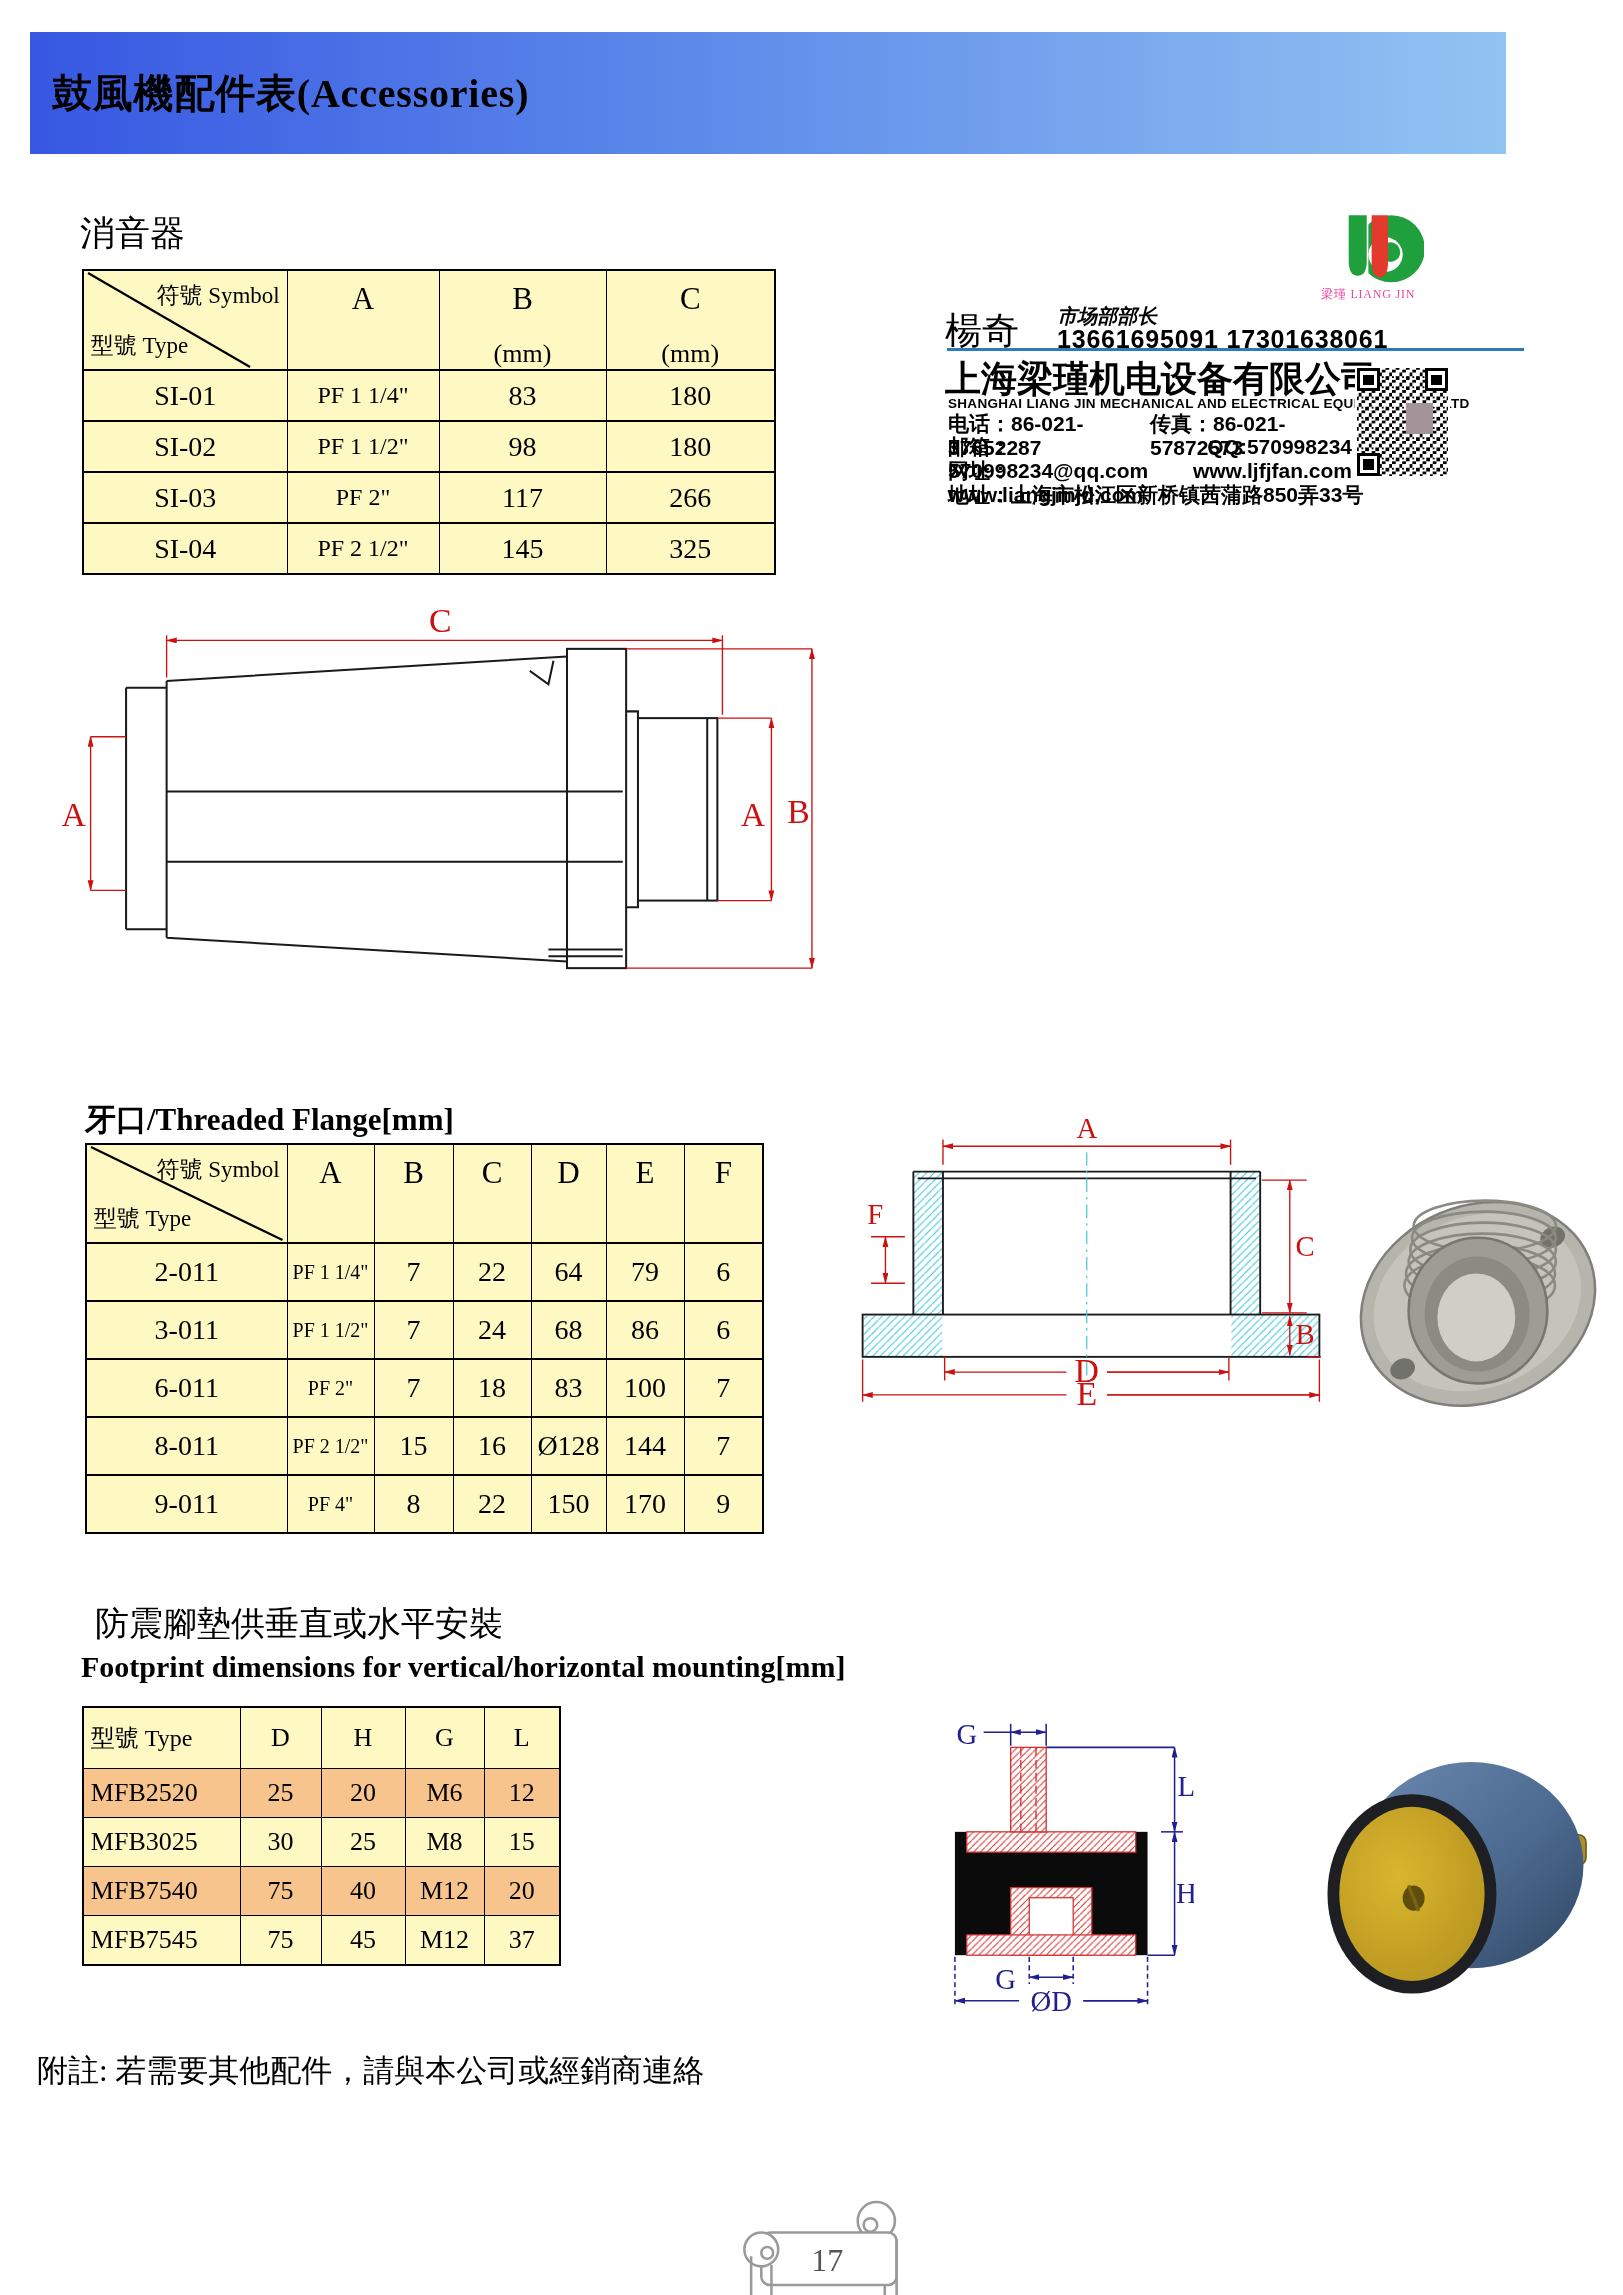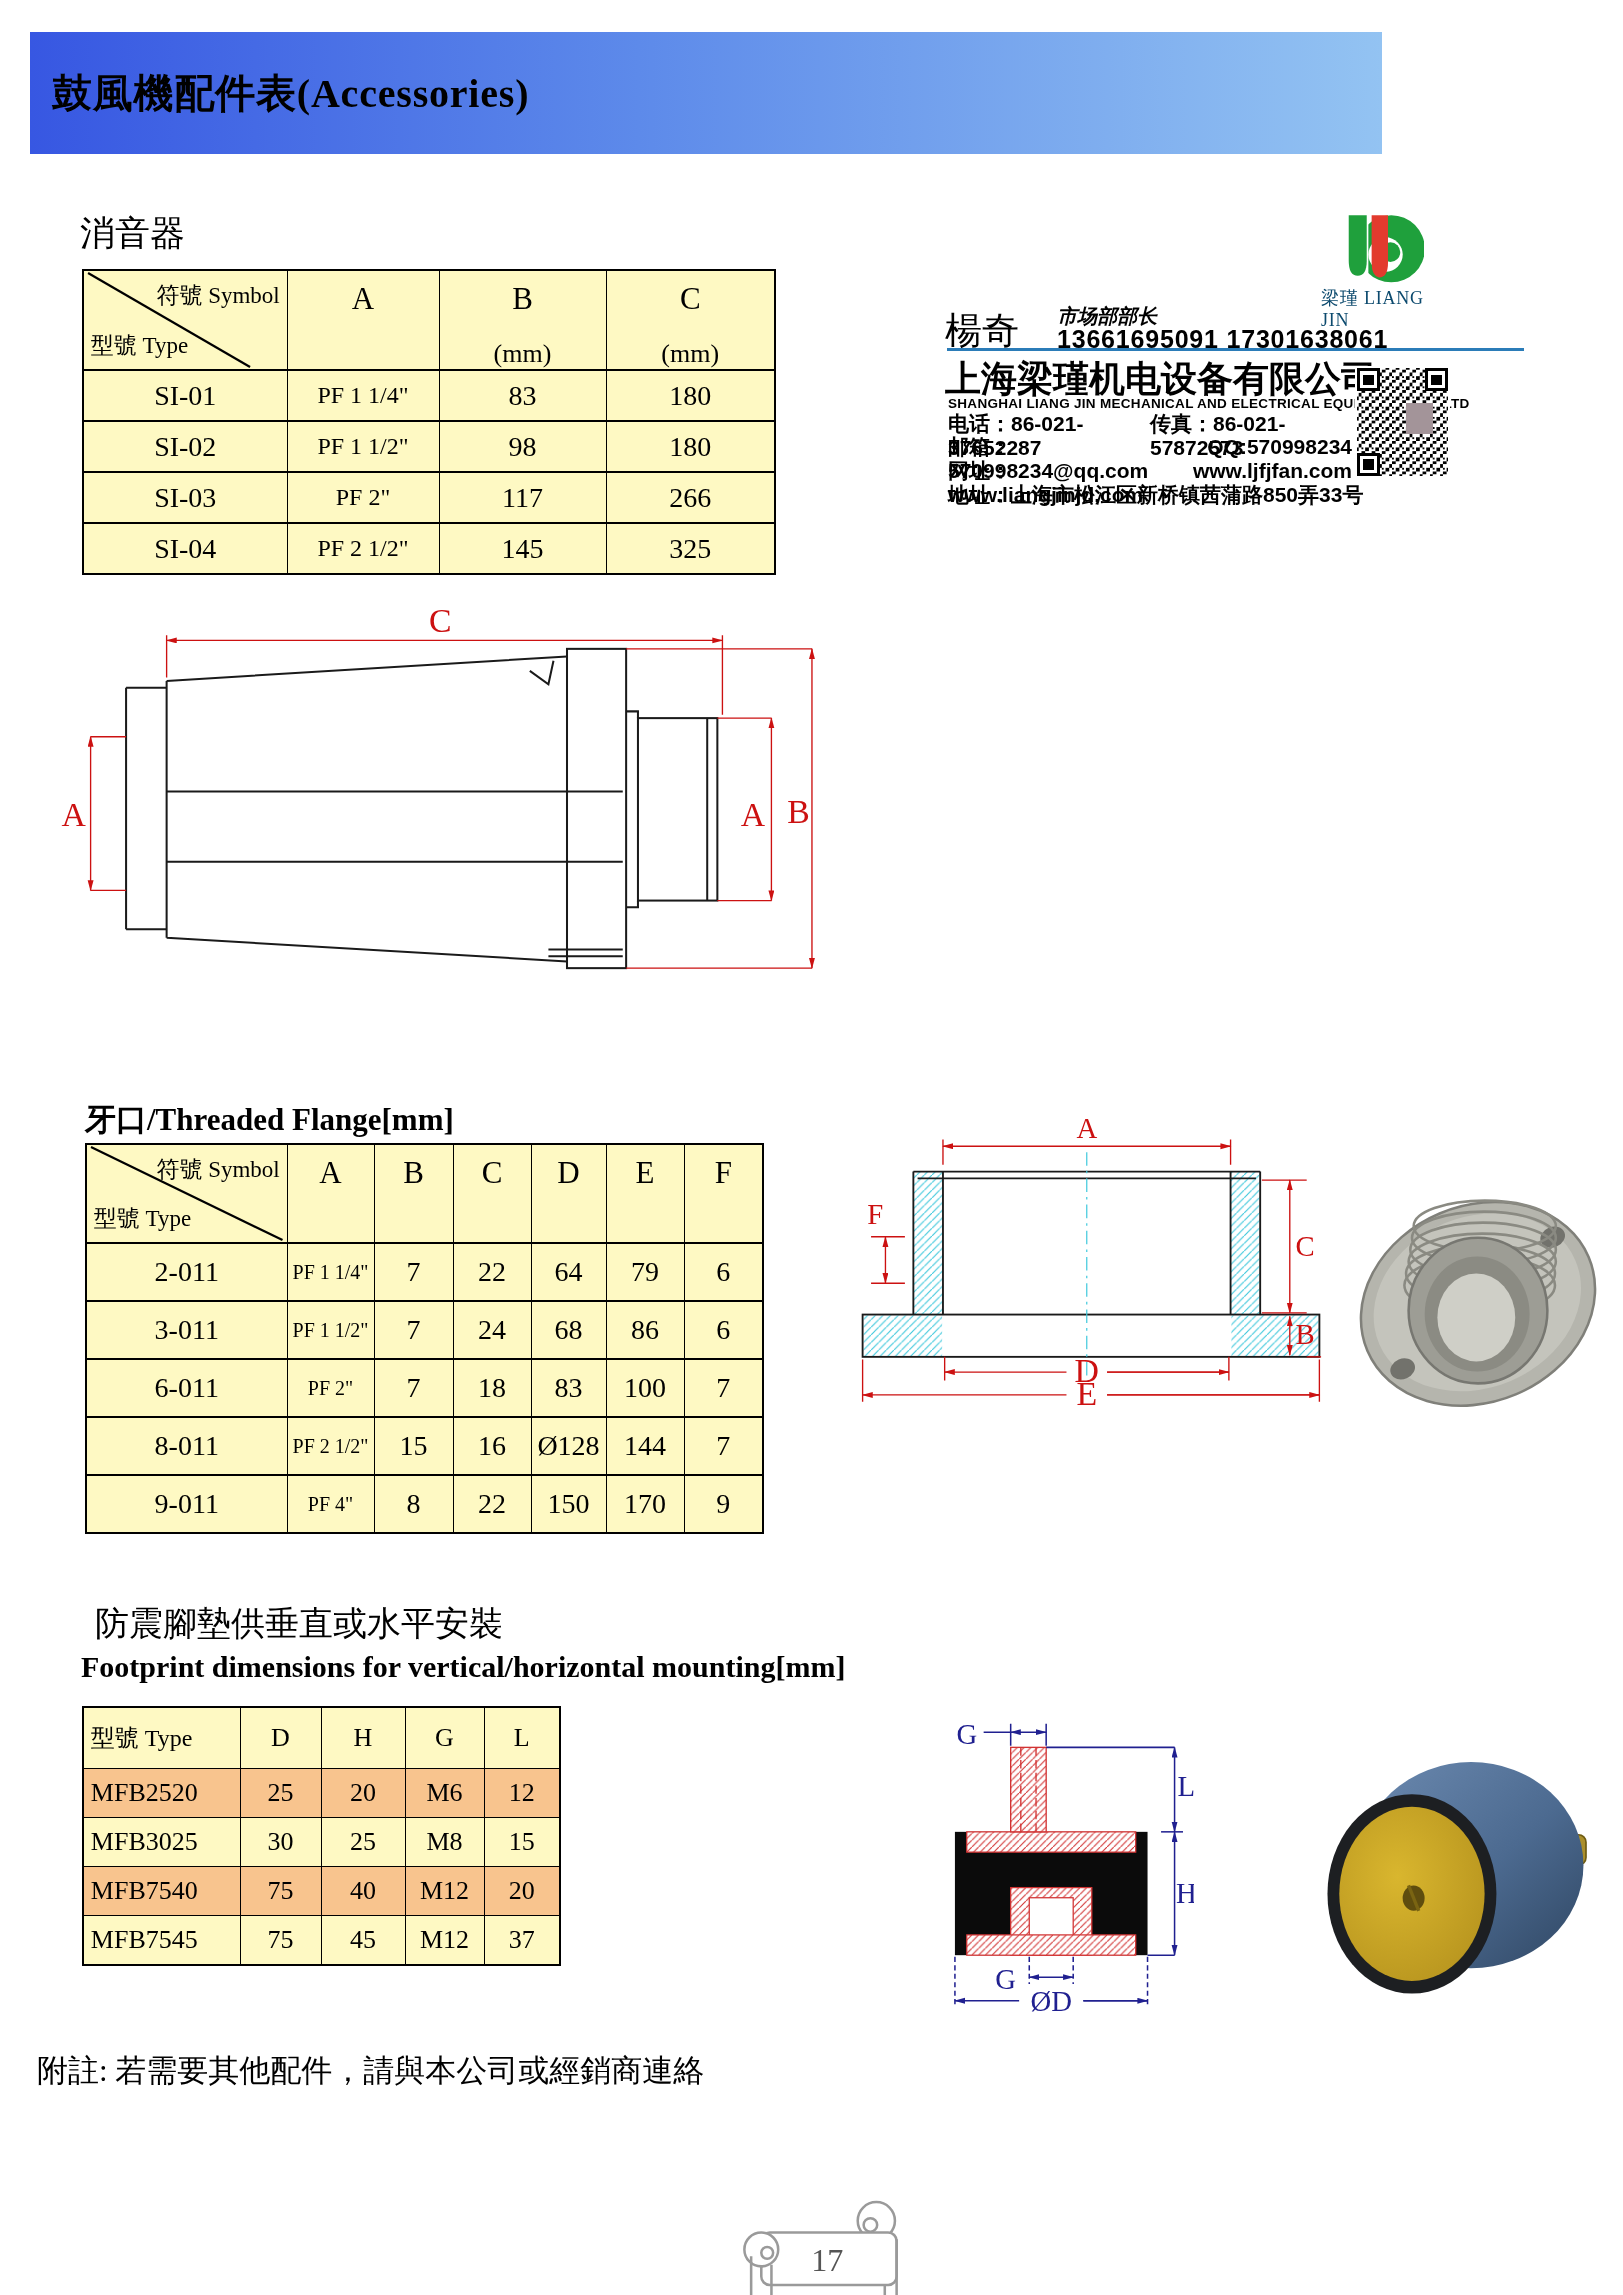--- a/index.html
+++ b/index.html
@@ -1,21 +1,21 @@
 <!DOCTYPE html>
 <html style="font-size:13.5px"><head>
 <meta charset="utf-8">
 <style>
   html,body{margin:0;padding:0;background:#e9e9e9;}
   .page{position:relative;width:1623px;height:2295px;background:#ffffff;overflow:hidden;
         font-family:"Liberation Serif","DejaVu Serif",serif;color:#000;}
   .abs{position:absolute;}
 
   
-  .banner{left:30px;top:32px;width:1352px;height:122px;
+  .banner{left:30px;top:32px;width:1476px;height:122px;
           background:linear-gradient(90deg,#3757e2 0%,#5d8aea 45%,#93c3f2 100%);
           display:flex;align-items:center;}
   .banner-title{font-size:40px;font-weight:bold;color:#000;padding-left:22px;letter-spacing:0.8px;}
 
   
   table{border-collapse:collapse;table-layout:fixed;background:#fef9c3;}
   td,th{border:1.7px solid #000;text-align:center;vertical-align:middle;font-weight:normal;padding:0;}
   .t1{border:2.5px solid #000;}
   .t1 td{border-width:2.5px 1.7px;font-size:28px;height:49px;}
   .t1 td.small{font-size:24px;}
@@ -43,21 +43,21 @@
 
   
   .c-name{font-size:36px;font-weight:bold;font-family:"Liberation Sans","DejaVu Sans",sans-serif;}
   .c-caps{font-size:13.5px;font-weight:bold;font-family:"Liberation Sans","DejaVu Sans",sans-serif;letter-spacing:0.3px;}
   .c-contact-row{width:404px;display:flex;justify-content:space-between;
                  font-size:21px;font-weight:bold;font-family:"Liberation Sans","DejaVu Sans",sans-serif;line-height:24px;}
   .c-person{font-size:37px;}
   .c-title{font-size:20px;font-weight:bold;font-family:"Liberation Sans","DejaVu Sans",sans-serif;}
   .c-phones{font-size:25px;font-weight:bold;font-family:"Liberation Sans","DejaVu Sans",sans-serif;letter-spacing:0.8px;}
   .blue-rule{height:3.4px;background:#2b7cb8;}
-  .logo-text{font-size:18px;color:#0c4a6e;letter-spacing:0.8px;}
+  .logo-text{font-size:12px;color:#ec4899;letter-spacing:0.8px;}
 
   .footer-zh{font-size:31px;margin-top:28px;}
   .footer-en{font-size:28px;}
 </style>
 </head>
 <body>
 
 <div class="page">
 
   <div class="abs banner">

